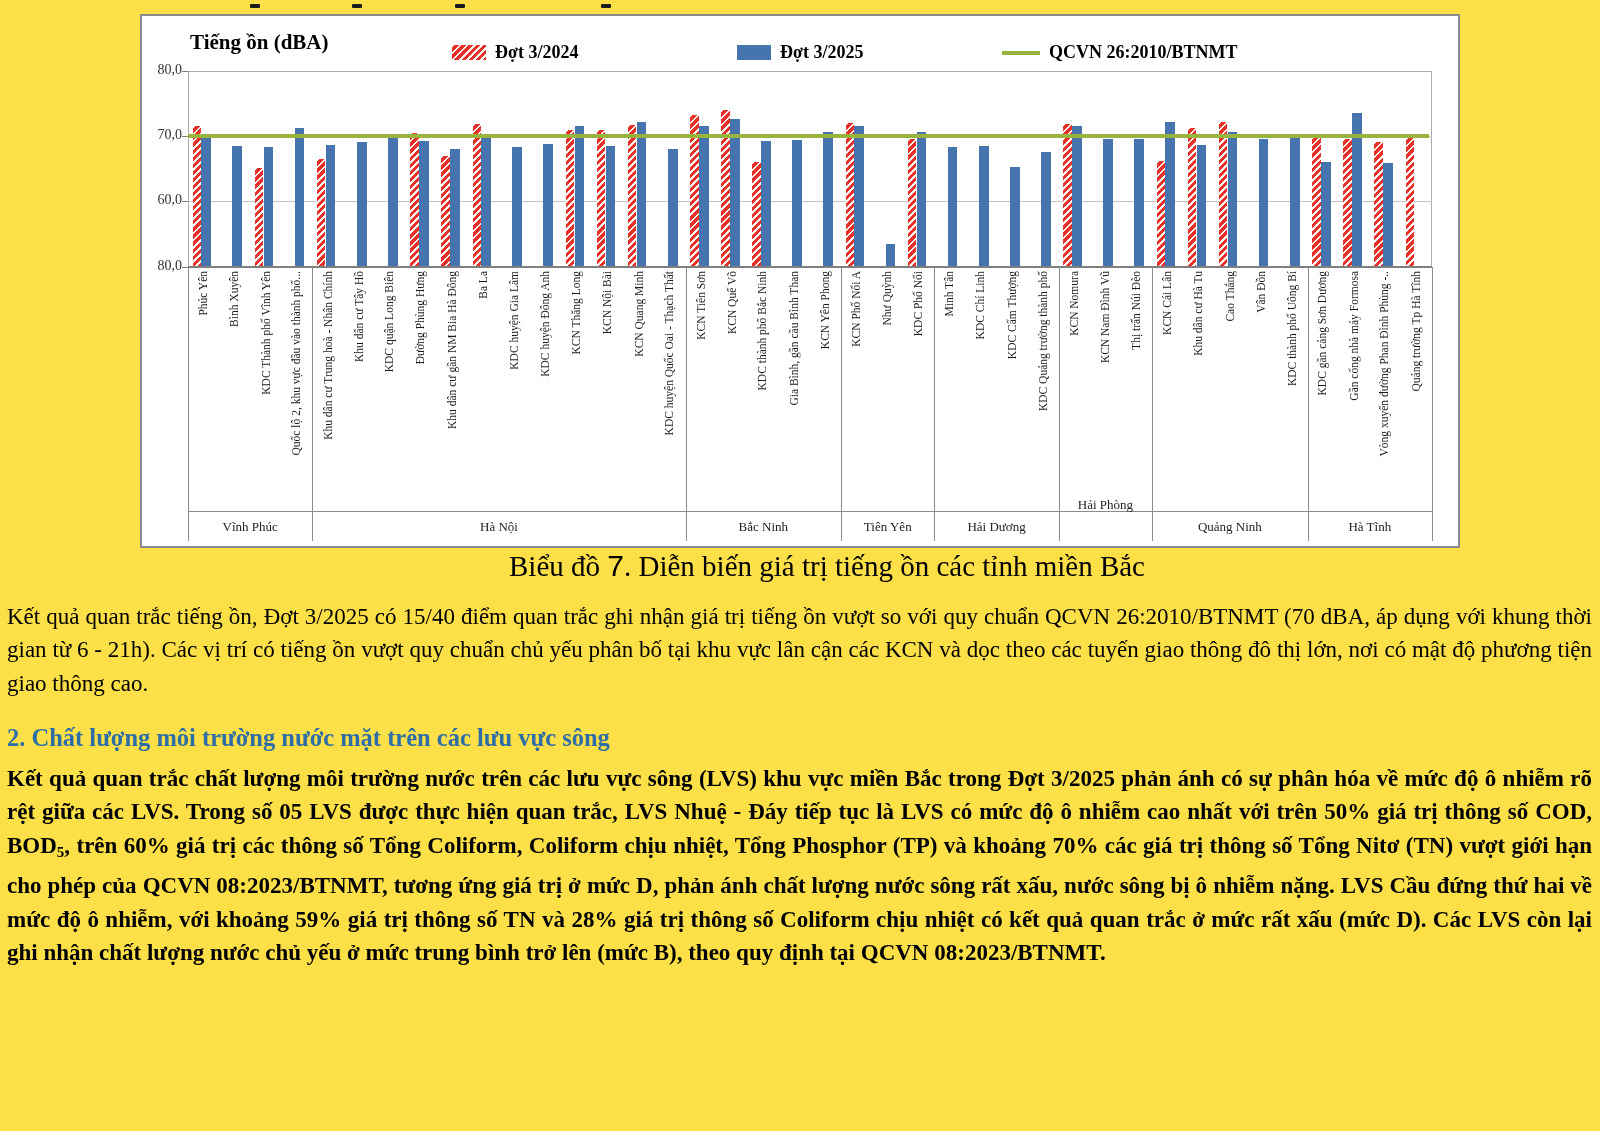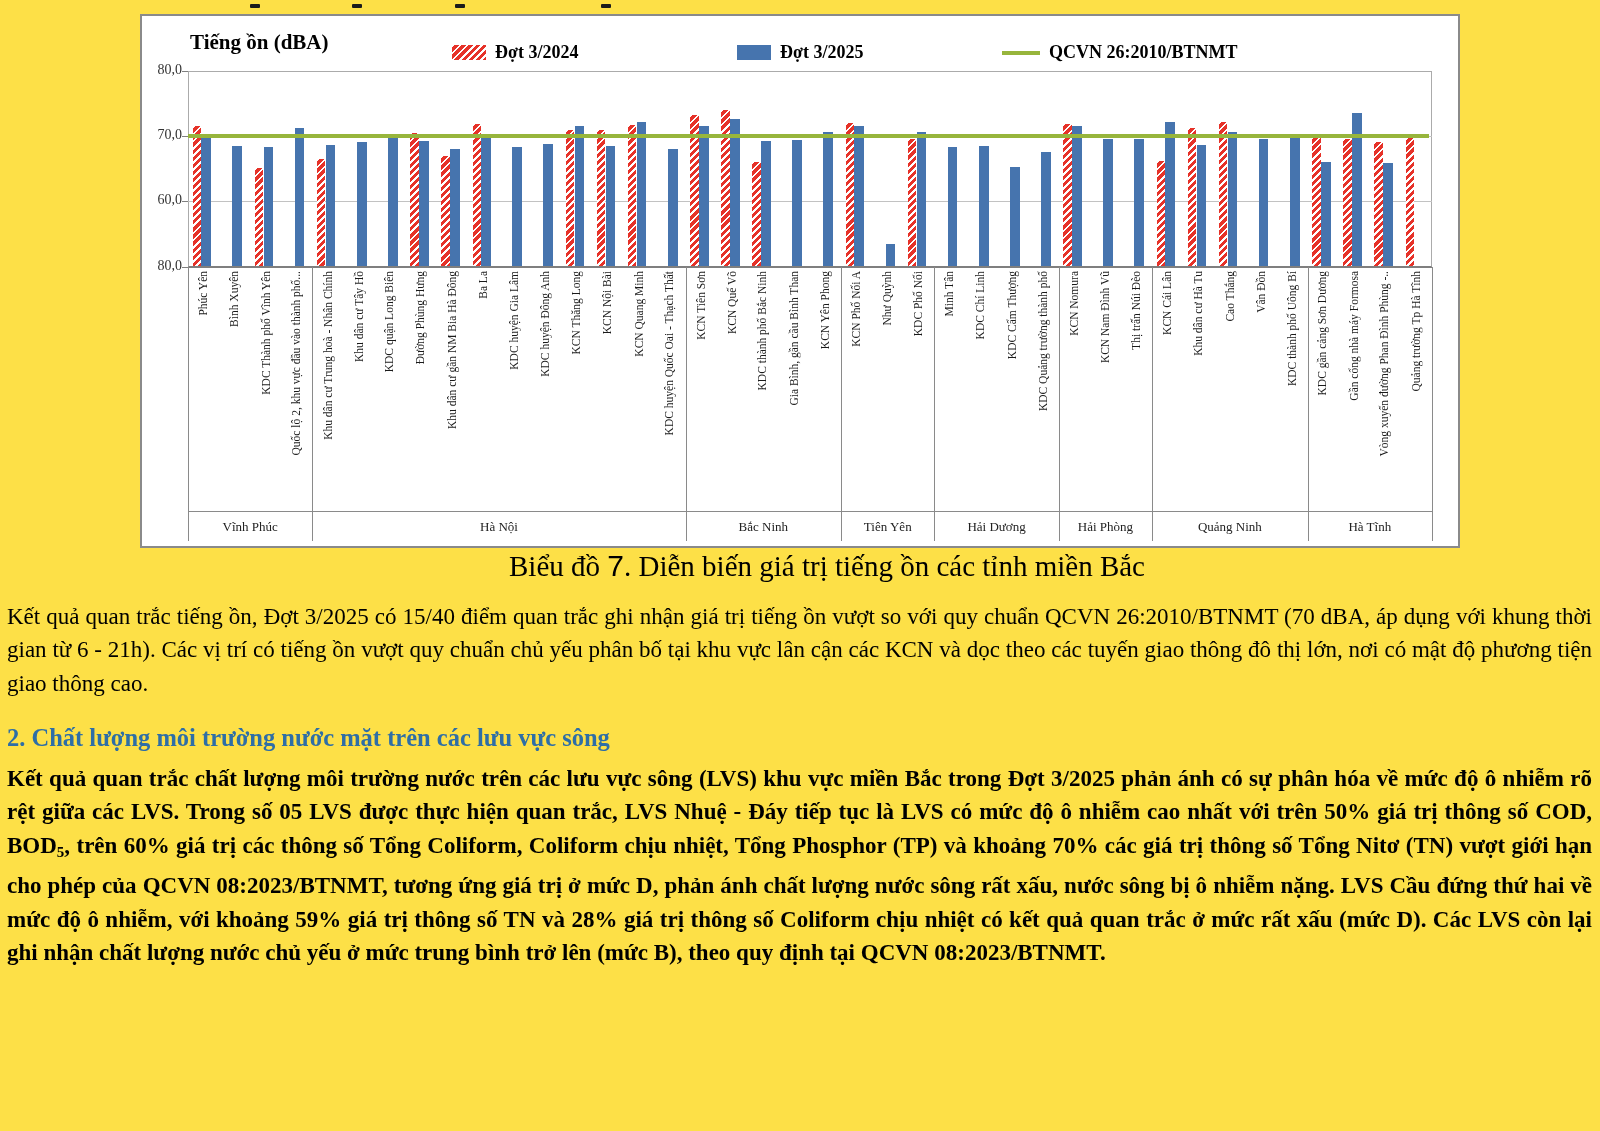--- a/index.html
+++ b/index.html
@@ -181,21 +181,21 @@
       <div class="prov-label" style="left: 188px; top: 519px; width: 124.4px; position: absolute;">Vĩnh Phúc</div>
       <div class="axisline" style="left: 685.6px; top: 266.5px; width: 1px; height: 274.5px; background: rgb(138, 138, 138); position: absolute;"></div>
       <div class="prov-label" style="left: 312.4px; top: 519px; width: 373.2px; position: absolute;">Hà Nội</div>
       <div class="axisline" style="left: 841.1px; top: 266.5px; width: 1px; height: 274.5px; background: rgb(138, 138, 138); position: absolute;"></div>
       <div class="prov-label" style="left: 685.6px; top: 519px; width: 155.5px; position: absolute;">Bắc Ninh</div>
       <div class="axisline" style="left: 934.4px; top: 266.5px; width: 1px; height: 274.5px; background: rgb(138, 138, 138); position: absolute;"></div>
       <div class="prov-label" style="left: 841.1px; top: 519px; width: 93.3px; position: absolute;">Tiên Yên</div>
       <div class="axisline" style="left: 1058.8px; top: 266.5px; width: 1px; height: 274.5px; background: rgb(138, 138, 138); position: absolute;"></div>
       <div class="prov-label" style="left: 934.4px; top: 519px; width: 124.4px; position: absolute;">Hải Dương</div>
       <div class="axisline" style="left: 1152.1px; top: 266.5px; width: 1px; height: 274.5px; background: rgb(138, 138, 138); position: absolute;"></div>
-      <div class="prov-label" style="left: 1058.8px; top: 519px; width: 93.3px; position: absolute;">Hải Phòng</div>
+      <div class="prov-label" style="left: 1058.8px; top: 497px; width: 93.3px; position: absolute;">Hải Phòng</div>
       <div class="axisline" style="left: 1307.6px; top: 266.5px; width: 1px; height: 274.5px; background: rgb(138, 138, 138); position: absolute;"></div>
       <div class="prov-label" style="left: 1152.1px; top: 519px; width: 155.5px; position: absolute;">Quảng Ninh</div>
       <div class="axisline" style="left: 1432px; top: 266.5px; width: 1px; height: 274.5px; background: rgb(138, 138, 138); position: absolute;"></div>
       <div class="prov-label" style="left: 1307.6px; top: 519px; width: 124.4px; position: absolute;">Hà Tĩnh</div>
     </div>
 
   <div id="caption"><span>Biểu đồ </span><span class="num">7</span><span>. Diễn biến giá trị tiếng ồn các tỉnh miền Bắc</span></div>
 
   <div id="para1" class="body-text">Kết quả quan trắc tiếng ồn, Đợt 3/2025 có 15/40 điểm quan trắc ghi nhận giá trị tiếng ồn vượt so với quy chuẩn QCVN 26:2010/BTNMT (70 dBA, áp dụng với khung thời gian từ 6 - 21h). Các vị trí có tiếng ồn vượt quy chuẩn chủ yếu phân bố tại khu vực lân cận các KCN và dọc theo các tuyến giao thông đô thị lớn, nơi có mật độ phương tiện giao thông cao.</div>
 

